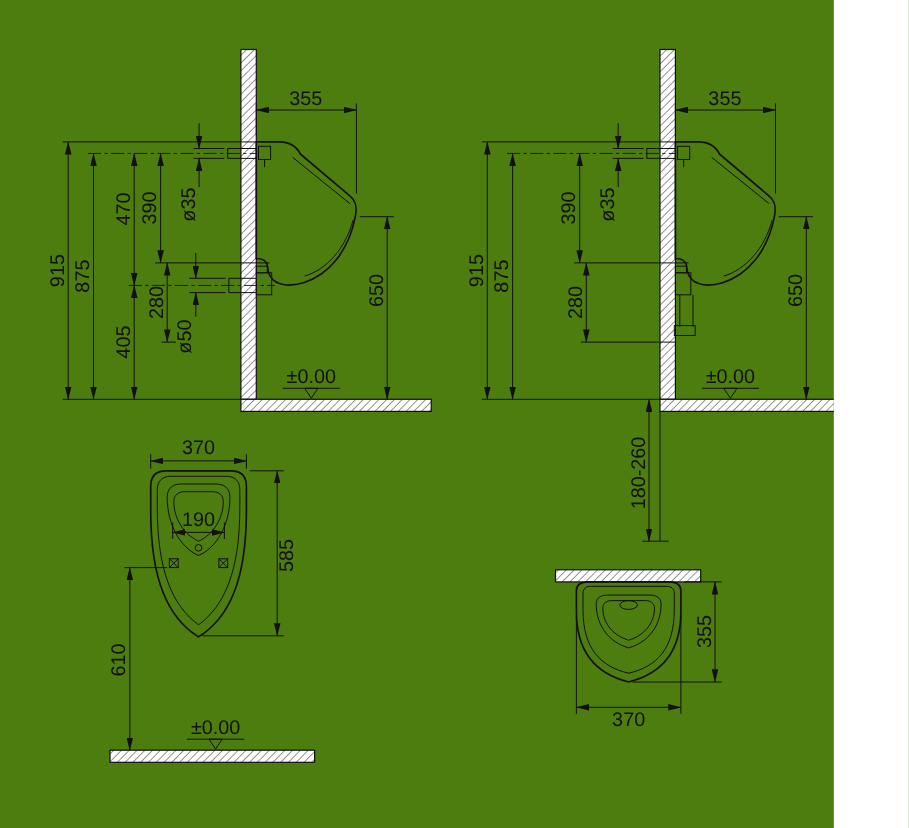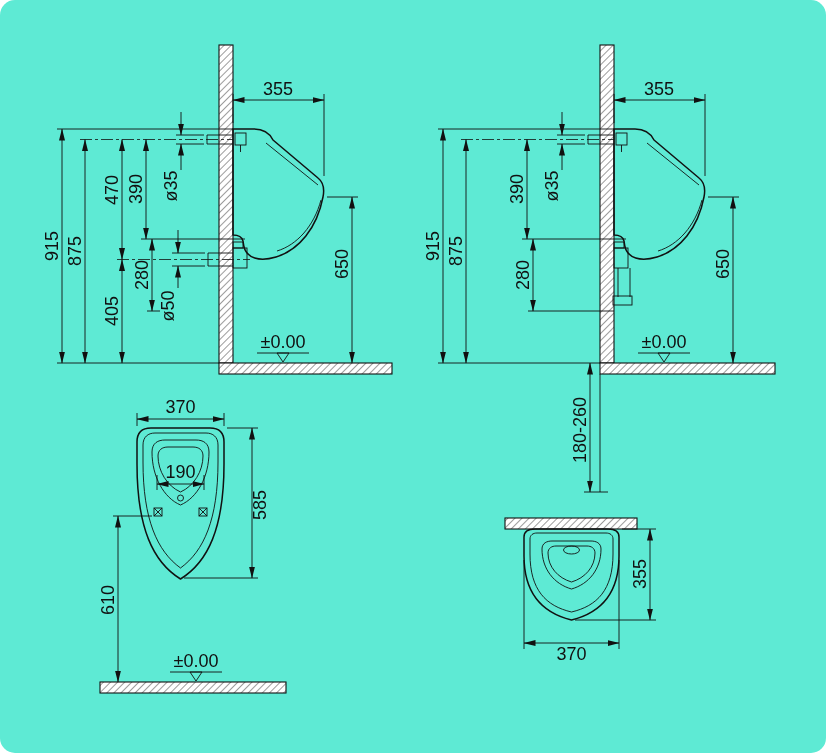--- a/index.html
+++ b/index.html
@@ -1,16 +1,16 @@
 <!DOCTYPE html>
 <html><head>
 <meta charset="utf-8">
 <style>
   html,body{margin:0;padding:0;background:#ffffff;}
-  .canvas{position:relative;width:826px;height:753px;background:#5eead4;overflow:hidden;border-radius:15px;}
+  .canvas{position:relative;width:758px;height:753px;background:#4d7c0f;overflow:hidden;}
   svg text{font-family:"Liberation Sans","DejaVu Sans",sans-serif;font-size:18px;fill:#111;}
   .obj{fill:none;stroke:#111;stroke-width:1.5;stroke-linejoin:round;stroke-linecap:round;}
   .thin{fill:none;stroke:#111;stroke-width:0.9;}
   .dim{fill:none;stroke:#111;stroke-width:0.9;}
   .cl{fill:none;stroke:#111;stroke-width:0.8;stroke-dasharray:12 3 3 3;}
   .hatched{fill:url(#hatch);stroke:#111;stroke-width:1.1;}
 </style>
 </head>
 <body>
 

